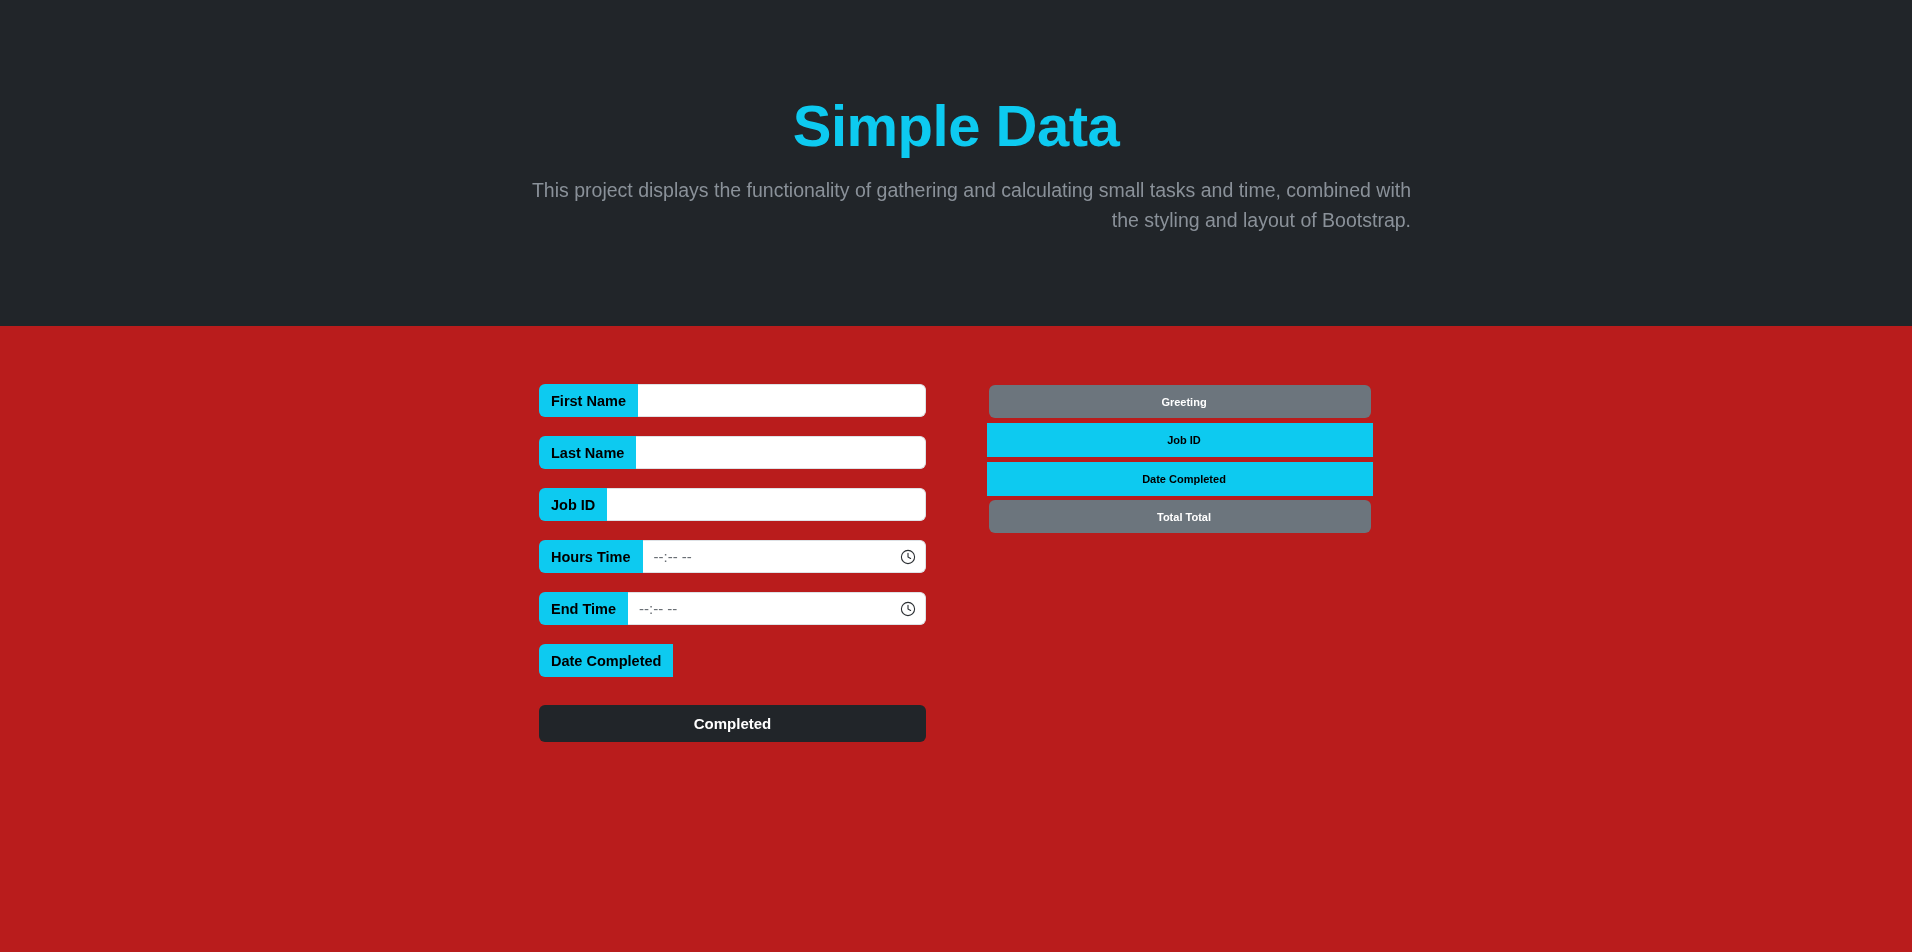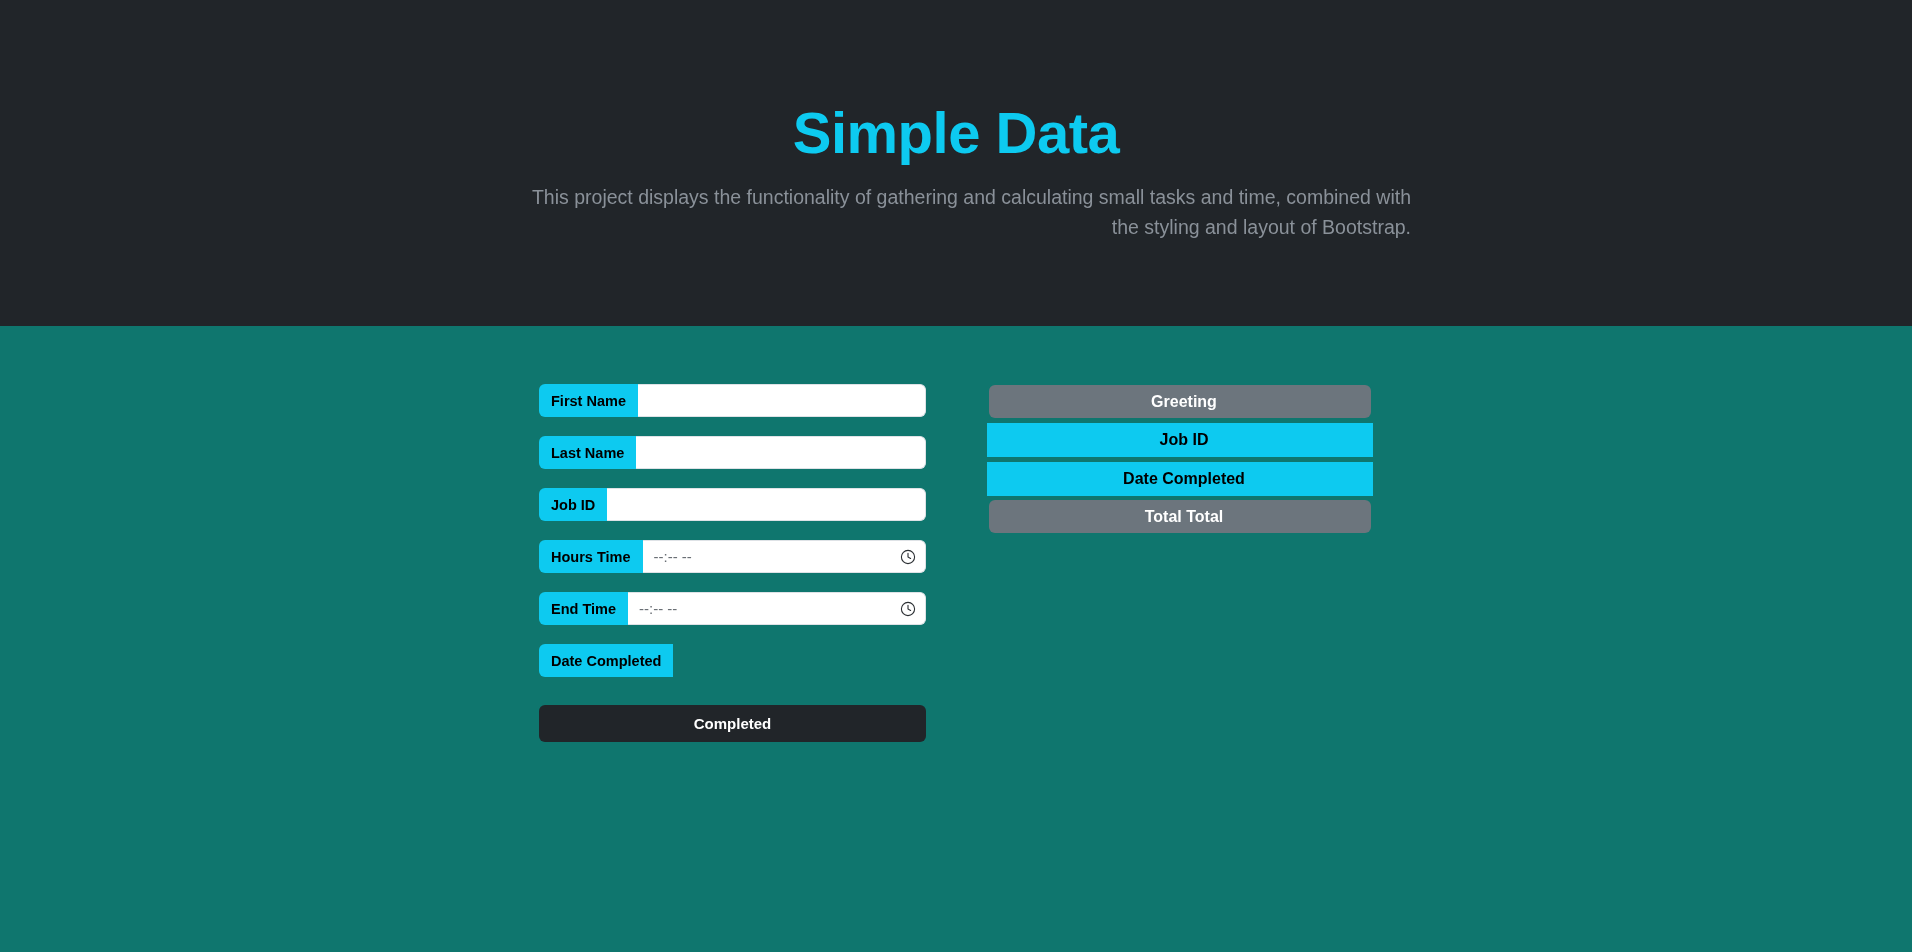--- a/index.html
+++ b/index.html
@@ -24,38 +24,38 @@
     align-items: center;
     justify-content: flex-start;
     padding-top: 88px;
   }
   .hero-title {
     color: #0dcaf0;
     font-size: 58px;
     font-weight: bold;
     line-height: 1.05;
     letter-spacing: -0.5px;
-    margin: 15px 0 18px 0;
+    margin: 8px 0 18px 0;
     text-align: center;
   }
   .hero-subtitle {
     color: #8a9199;
     font-size: 19.5px;
     font-weight: 400;
     line-height: 1.55;
     text-align: right;
     max-width: 910px;
     margin: 0;
   }
 
   
   .page-body {
     width: 100%;
     height: 626px;
-    background: #0f766e;
+    background: #b91c1c;
     position: relative;
   }
   .container {
     position: absolute;
     left: 539px;
     top: 58px;
     width: 834px;
     display: flex;
     flex-direction: row;
     align-items: flex-start;
@@ -142,21 +142,21 @@
     width: 386px;
     display: flex;
     flex-direction: column;
     padding-top: 1px;
   }
   .result-panel {
     width: 386px;
     display: flex;
     align-items: center;
     justify-content: center;
-    font-size: 16px;
+    font-size: 11px;
     font-weight: bold;
     white-space: nowrap;
     padding-left: 8px;
   }
   .result-panel.secondary {
     background: #6c757d;
     color: #ffffff;
     height: 33px;
     border-radius: 6px;
     width: 382px;

